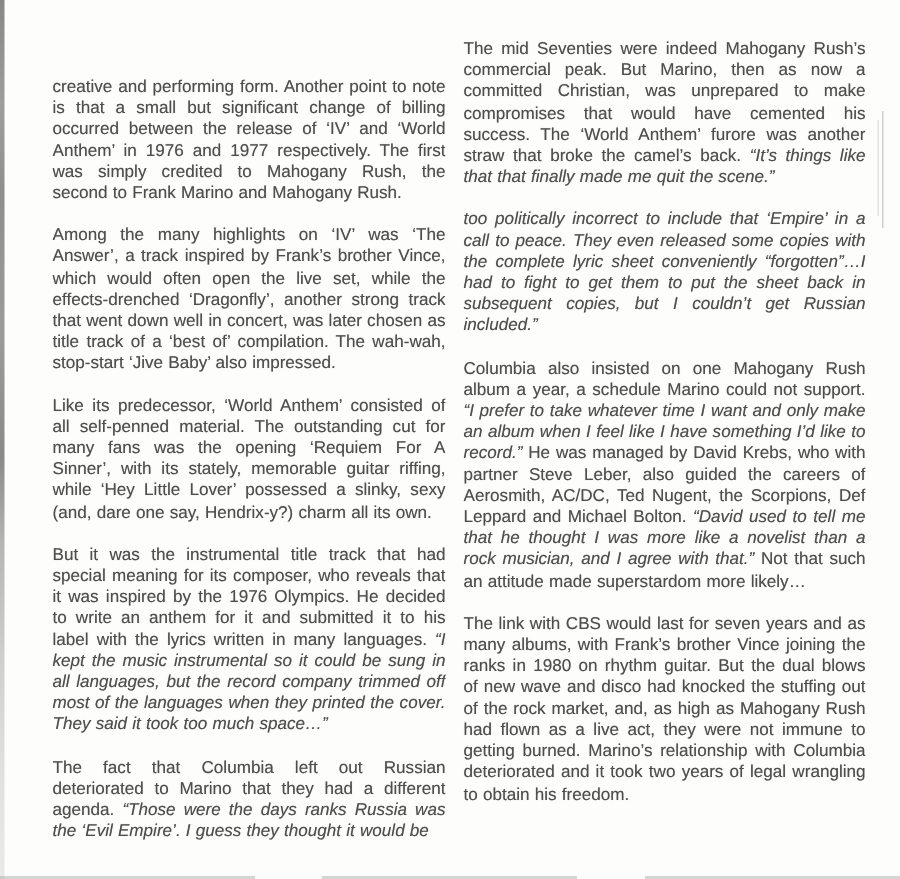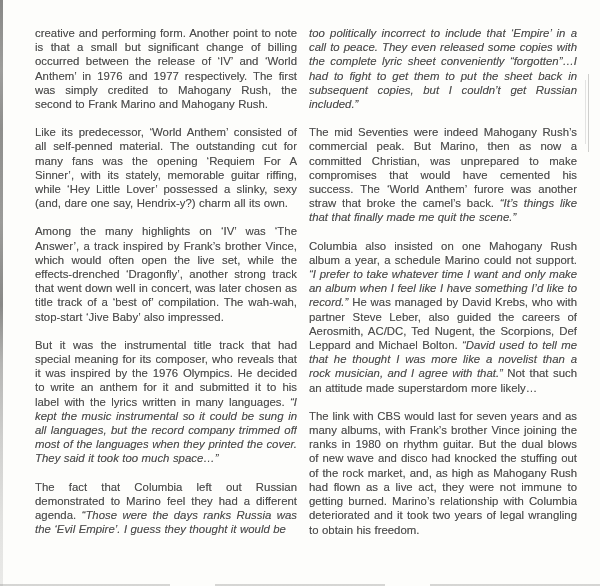--- a/index.html
+++ b/index.html
@@ -20,21 +20,21 @@
     top: 26px;
     left: 35px;
     right: 22px;
     bottom: 0;
     display: flex;
     gap: 12px;
   }
   .column {
     overflow: hidden;
   }
-  .column.left  { width: 262px; flex: 0 0 262px; }
+  .column.left  { width: 262px; flex: 0 0 262px; margin-top: 25px; }
   .column.right { width: 268px; flex: 0 0 268px; }
   .column p {
     margin: 0 0 14px 0;
     font-size: 11.4px;
     line-height: 14.2px;
     text-align: justify;
     color: #4e4e4e;
     text-shadow: 0 0 0.5px rgba(90,90,90,0.55);
     word-spacing: 0.3px;
   }
@@ -73,28 +73,28 @@
   }
 </style>
 </head>
 <body>
 
 <div class="page">
   <div class="edge-left"></div>
   <div class="columns">
     <div class="column left" id="col-0">
         <p><span>creative and performing form. Another point to note is that a small but significant change of billing occurred between the release of ‘IV’ and ‘World Anthem’ in 1976 and 1977 respectively. The first was simply credited to Mahogany Rush, the second to Frank Marino and Mahogany Rush.</span></p>
+        <p><span>Among the many highlights on ‘IV’ was ‘The Answer’, a track inspired by Frank’s brother Vince, which would often open the live set, while the effects-drenched ‘Dragonfly’, another strong track that went down well in concert, was later chosen as title track of a ‘best of’ compilation. The wah-wah, stop-start ‘Jive Baby’ also impressed.</span></p>
         <p><span>Like its predecessor, ‘World Anthem’ consisted of all self-penned material. The outstanding cut for many fans was the opening ‘Requiem For A Sinner’, with its stately, memorable guitar riffing, while ‘Hey Little Lover’ possessed a slinky, sexy (and, dare one say, Hendrix-y?) charm all its own.</span></p>
-        <p><span>Among the many highlights on ‘IV’ was ‘The Answer’, a track inspired by Frank’s brother Vince, which would often open the live set, while the effects-drenched ‘Dragonfly’, another strong track that went down well in concert, was later chosen as title track of a ‘best of’ compilation. The wah-wah, stop-start ‘Jive Baby’ also impressed.</span></p>
         <p><span>But it was the instrumental title track that had special meaning for its composer, who reveals that it was inspired by the 1976 Olympics. He decided to write an anthem for it and submitted it to his label with the lyrics written in many languages. </span><span class="italic">“I kept the music instrumental so it could be sung in all languages, but the record company trimmed off most of the languages when they printed the cover. They said it took too much space…”</span></p>
-        <p><span>The fact that Columbia left out Russian demonstrated to Marino feel they had a different agenda. </span><span class="italic">“Those were the days ranks Russia was the ‘Evil Empire’. I guess they thought it would be</span></p>
+        <p><span>The fact that Columbia left out Russian deteriorated to Marino that they had a different agenda. </span><span class="italic">“Those were the days ranks Russia was the ‘Evil Empire’. I guess they thought it would be</span></p>
       </div>
     <div class="column right" id="col-1">
+        <p><span>The mid Seventies were indeed Mahogany Rush’s commercial peak. But Marino, then as now a committed Christian, was unprepared to make compromises that would have cemented his success. The ‘World Anthem’ furore was another straw that broke the camel’s back. </span><span class="italic">“It’s things like that that finally made me quit the scene.”</span></p>
         <p><span class="italic">too politically incorrect to include that ‘Empire’ in a call to peace. They even released some copies with the complete lyric sheet conveniently “forgotten”…I had to fight to get them to put the sheet back in subsequent copies, but I couldn’t get Russian included.”</span></p>
-        <p><span>The mid Seventies were indeed Mahogany Rush’s commercial peak. But Marino, then as now a committed Christian, was unprepared to make compromises that would have cemented his success. The ‘World Anthem’ furore was another straw that broke the camel’s back. </span><span class="italic">“It’s things like that that finally made me quit the scene.”</span></p>
         <p><span>Columbia also insisted on one Mahogany Rush album a year, a schedule Marino could not support. </span><span class="italic">“I prefer to take whatever time I want and only make an album when I feel like I have something I’d like to record.”</span><span> He was managed by David Krebs, who with partner Steve Leber, also guided the careers of Aerosmith, AC/DC, Ted Nugent, the Scorpions, Def Leppard and Michael Bolton. </span><span class="italic">“David used to tell me that he thought I was more like a novelist than a rock musician, and I agree with that.”</span><span> Not that such an attitude made superstardom more likely…</span></p>
         <p><span>The link with CBS would last for seven years and as many albums, with Frank’s brother Vince joining the ranks in 1980 on rhythm guitar. But the dual blows of new wave and disco had knocked the stuffing out of the rock market, and, as high as Mahogany Rush had flown as a live act, they were not immune to getting burned. Marino’s relationship with Columbia deteriorated and it took two years of legal wrangling to obtain his freedom.</span></p>
       </div>
   </div>
   <div class="edge-right-mark-1"></div>
   <div class="edge-right-mark-2"></div>
   <div class="edge-bottom"></div>
 </div>
 
 </body></html>

